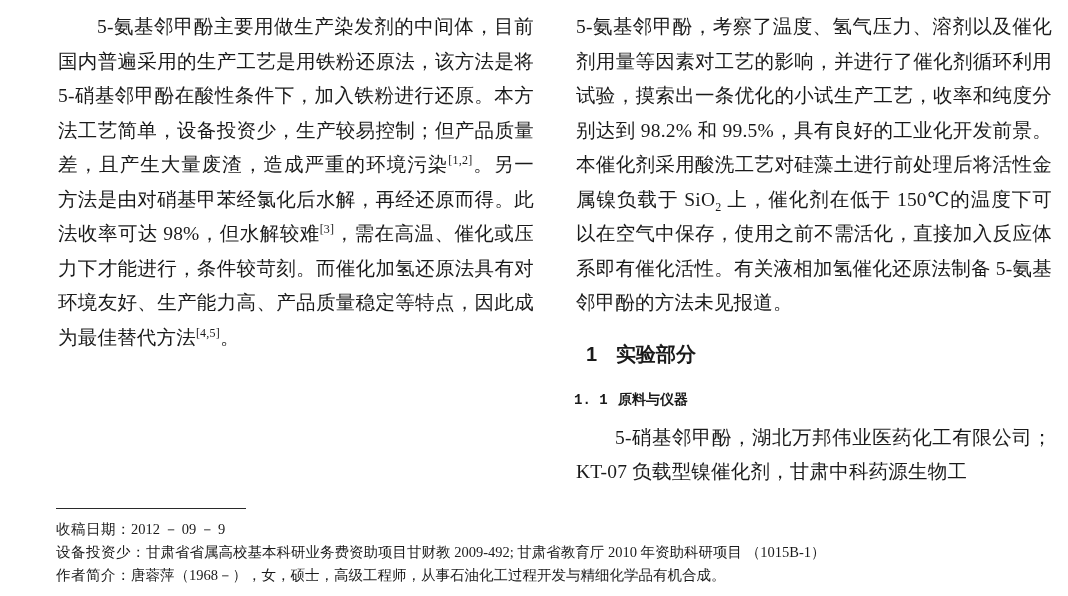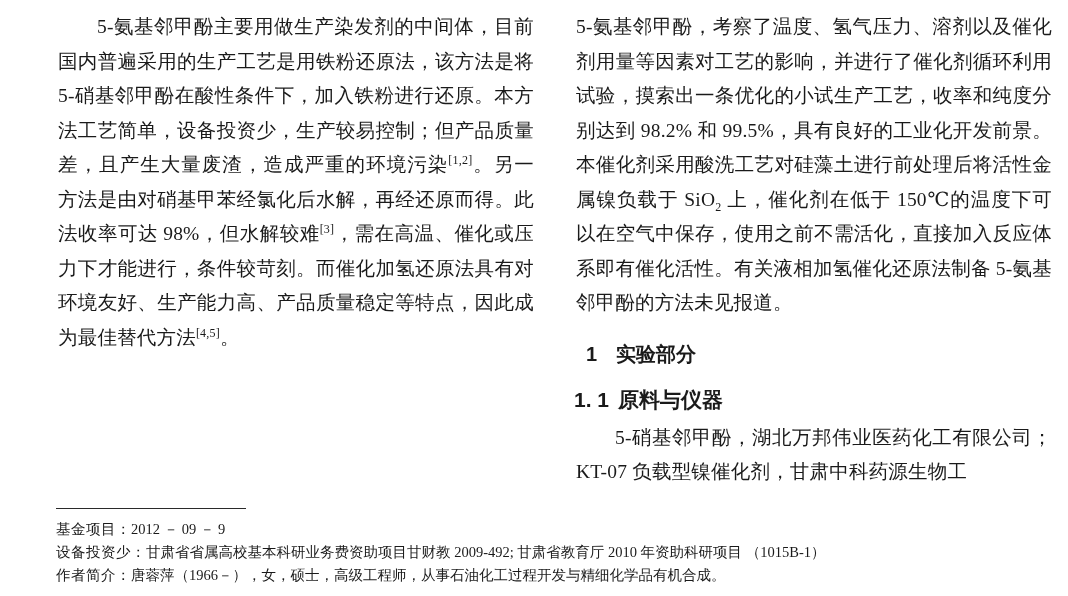--- a/index.html
+++ b/index.html
@@ -58,25 +58,25 @@
     font-weight: bold;
     margin: 18px 0 10px 12px;
     line-height: 30px;
     font-family: "Liberation Sans", sans-serif;
   }
   h2.section .num {
     display: inline-block;
     min-width: 30px;
   }
   h3.subsection {
-    font-size: 21px;
+    font-size: 14px;
     font-weight: bold;
     margin: 16px 0 6px 0;
     line-height: 30px;
-    font-family: Liberation Sans, sans-serif;
+    font-family: Liberation Mono, monospace;
   }
   h3.subsection .num {
     display: inline-block;
     min-width: 44px;
   }
   .footnote-rule {
     position: absolute;
     left: 56px;
     top: 508px;
     width: 190px;
@@ -122,18 +122,18 @@
 
       <p class="body">5-硝基邻甲酚，湖北万邦伟业医药化工有限公司；KT-07 负载型镍催化剂，甘肃中科药源生物工</p>
 
     </div>
 
   </div>
 
   <div class="footnote-rule"></div>
 
   <div class="footnotes">
-    <div class="fn"><span class="label">基金项目：</span><span>2012 － 09 － 9</span></div>
+    <div class="fn"><span class="label">收稿日期：</span><span>2012 － 09 － 9</span></div>
     <div class="fn"><span class="label">设备投资少：</span><span>甘肃省省属高校基本科研业务费资助项目甘财教 2009-492; 甘肃省教育厅 2010 年资助科研项目 （1015B-1）</span></div>
-    <div class="fn"><span class="label">作者简介：</span><span>唐蓉萍（1966－），女，硕士，高级工程师，从事石油化工过程开发与精细化学品有机合成。</span></div>
+    <div class="fn"><span class="label">作者简介：</span><span>唐蓉萍（1968－），女，硕士，高级工程师，从事石油化工过程开发与精细化学品有机合成。</span></div>
   </div>
 
 </div>
 
 </body></html>

